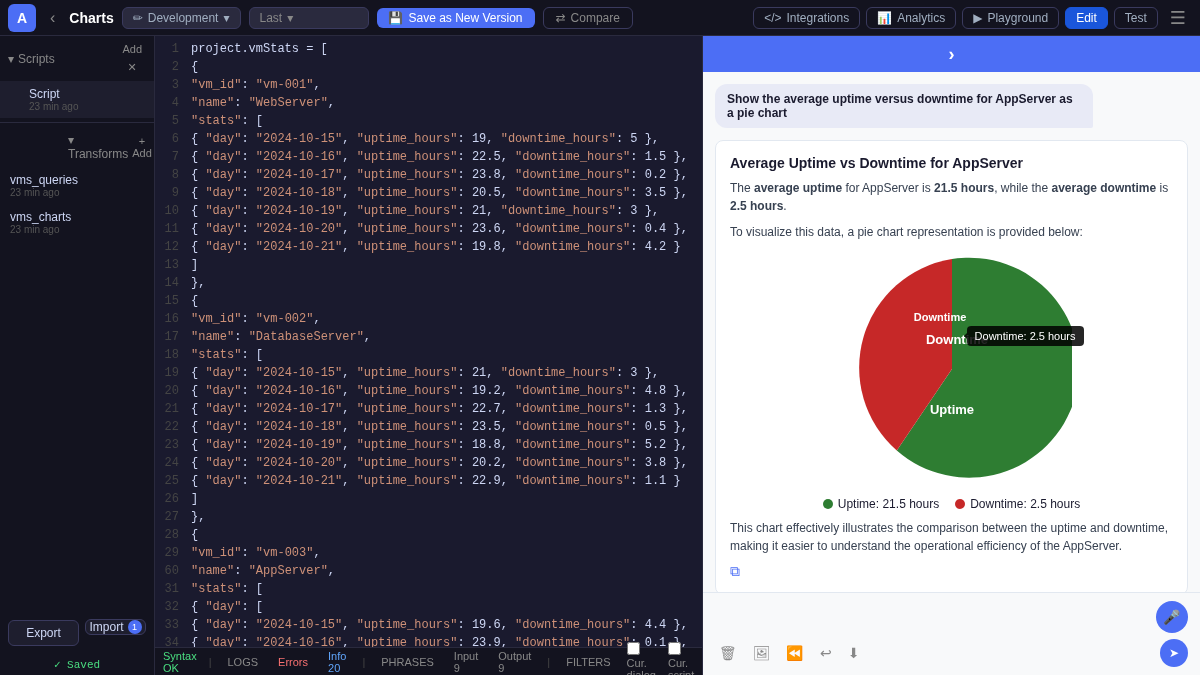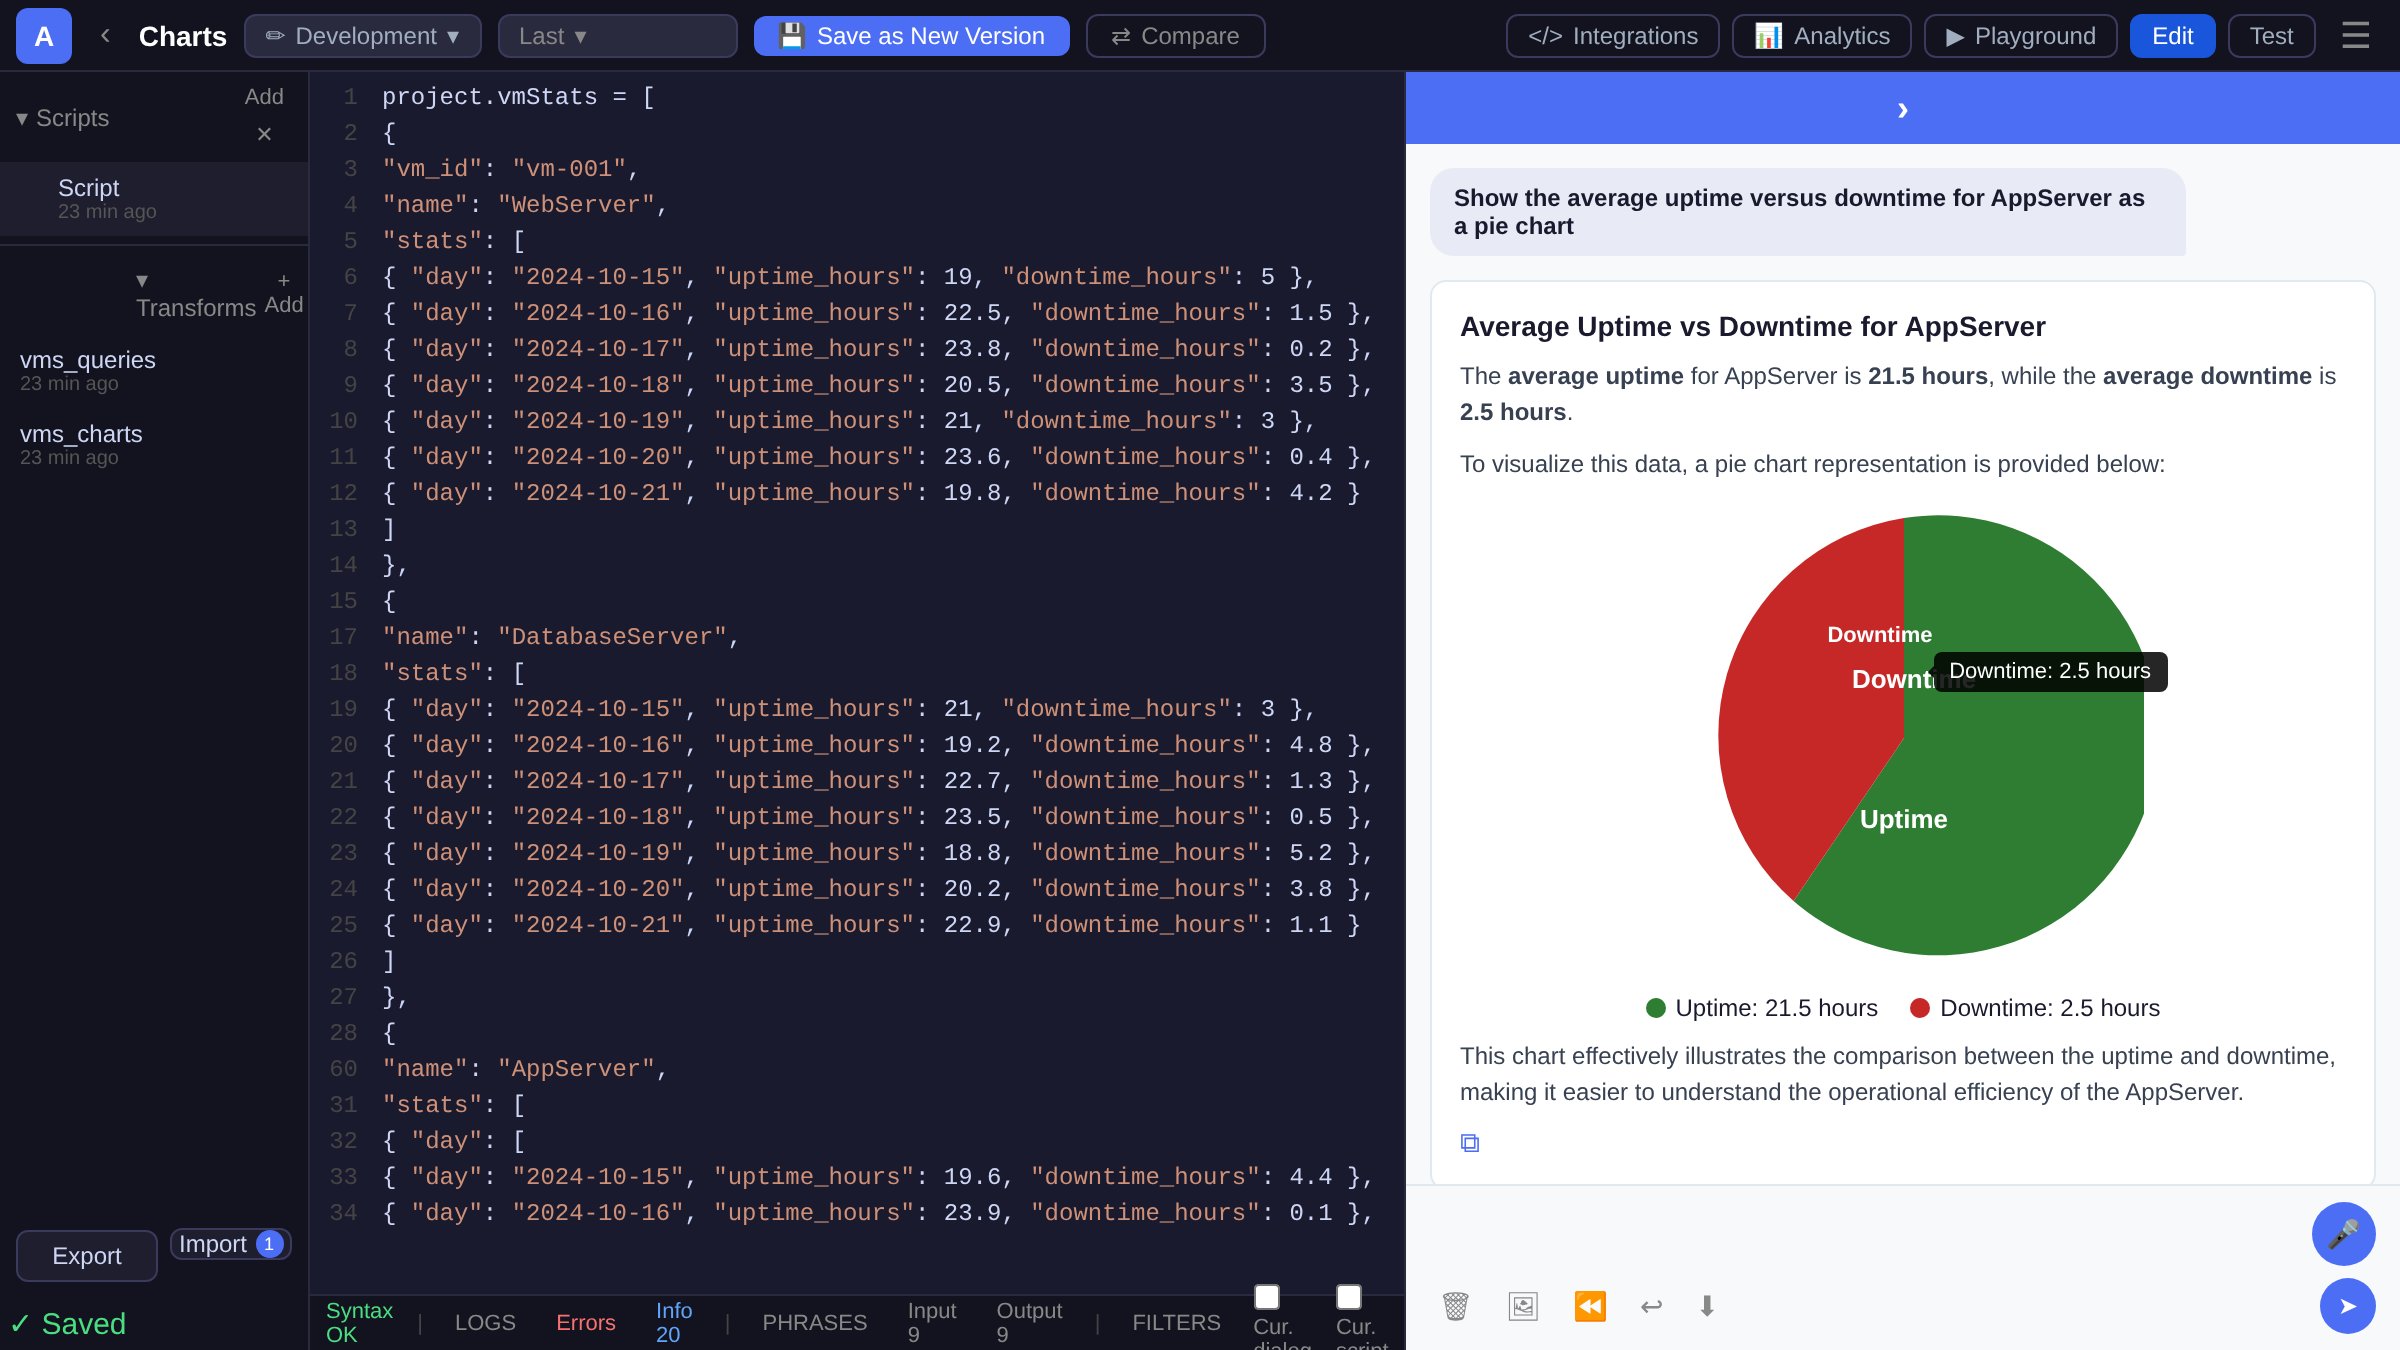--- a/index.html
+++ b/index.html
@@ -36,21 +36,21 @@
     .sidebar-item-time { color: #555; font-size: 10px; }
     .sidebar-section-sep { border: none; border-top: 1px solid #2a2a3e; margin: 4px 0; }
     .sidebar-transforms { display: flex; align-items: center; justify-content: space-between; padding: 6px 20px; color: #888; font-size: 12px; margin-left: 48px; }
     .sidebar-transform-item { padding: 6px 10px; cursor: pointer; }
     .sidebar-transform-item-name { color: #cdd6f4; font-size: 12px; }
     .sidebar-transform-item-time { color: #555; font-size: 10px; }
     .sidebar-bottom { margin-top: auto; padding: 8px; display: flex; gap: 6px; align-items: center; }
     .sidebar-export { flex: 1; background: #1e1e2e; border: 1px solid #3a3a5e; border-radius: 6px; padding: 5px; color: #cdd6f4; font-size: 12px; cursor: pointer; text-align: center; margin-top: 12px; }
     .sidebar-import { flex: 1; background: #1e1e2e; border: 1px solid #3a3a5e; border-radius: 6px; padding: 0; color: #cdd6f4; font-size: 12px; cursor: pointer; text-align: center; display: flex; align-items: center; justify-content: center; gap: 4px; }
     .sidebar-import .badge { background: #4c6ef5; border-radius: 50%; width: 14px; height: 14px; font-size: 9px; display: flex; align-items: center; justify-content: center; color: #fff; }
-    .sidebar-saved { padding: 4px; color: #4ade80; font-size: 15px; }
+    .sidebar-saved { text-align: center; padding: 4px; color: #4ade80; font-size: 11px; font-family: Liberation Mono, monospace; }
 
     
     .editor-area { flex: 1; background: #1a1a2e; display: flex; flex-direction: column; overflow: hidden; }
     .code-content { flex: 1; overflow-y: auto; padding: 4px 0; font-family: 'Courier New', monospace; font-size: 12px; line-height: 1.5; }
     .code-line { display: flex; min-height: 18px; }
     .line-num { width: 36px; text-align: right; color: #444; padding-right: 12px; user-select: none; flex-shrink: 0; }
     .kw-string { color: #ce9178; }
 
     
     .bottom-bar { background: #13131f; border-top: 1px solid #2a2a3e; height: 28px; display: flex; align-items: center; padding: 0 8px; gap: 12px; flex-shrink: 0; font-size: 11px; color: #888; }
@@ -240,20 +240,24 @@
         </div>
         <div class="code-line">
           <span class="line-num">14</span>
           <span>  },</span>
         </div>
         <div class="code-line">
           <span class="line-num">15</span>
           <span>  {</span>
         </div>
         <div class="code-line">
+          <span class="line-num">16</span>
+          <span>    <span class="kw-string">"vm_id"</span>: <span class="kw-string">"vm-002"</span>,</span>
+        </div>
+        <div class="code-line">
           <span class="line-num">17</span>
           <span>    <span class="kw-string">"name"</span>: <span class="kw-string">"DatabaseServer"</span>,</span>
         </div>
         <div class="code-line">
           <span class="line-num">18</span>
           <span>    <span class="kw-string">"stats"</span>: [</span>
         </div>
         <div class="code-line">
           <span class="line-num">19</span>
           <span>      { <span class="kw-string">"day"</span>: <span class="kw-string">"2024-10-15"</span>, <span class="kw-string">"uptime_hours"</span>: 21, <span class="kw-string">"downtime_hours"</span>: 3 },</span>
@@ -286,20 +290,24 @@
           <span class="line-num">26</span>
           <span>    ]</span>
         </div>
         <div class="code-line">
           <span class="line-num">27</span>
           <span>  },</span>
         </div>
         <div class="code-line">
           <span class="line-num">28</span>
           <span>  {</span>
+        </div>
+        <div class="code-line">
+          <span class="line-num">29</span>
+          <span>    <span class="kw-string">"vm_id"</span>: <span class="kw-string">"vm-003"</span>,</span>
         </div>
         <div class="code-line">
           <span class="line-num">60</span>
           <span>    <span class="kw-string">"name"</span>: <span class="kw-string">"AppServer"</span>,</span>
         </div>
         <div class="code-line">
           <span class="line-num">31</span>
           <span>    <span class="kw-string">"stats"</span>: [</span>
         </div>
         <div class="code-line">

